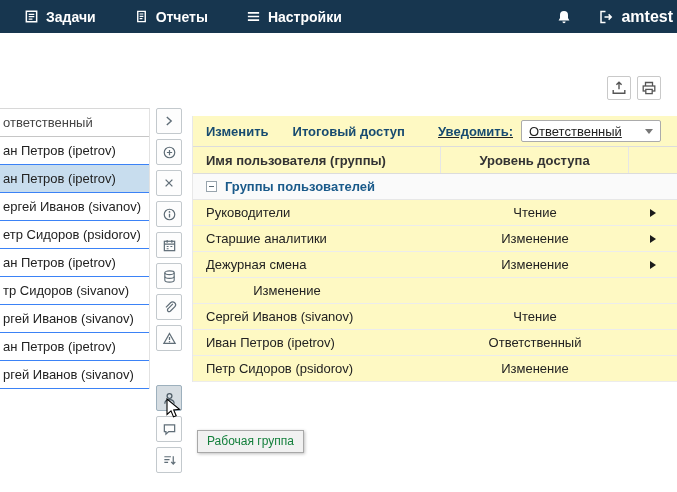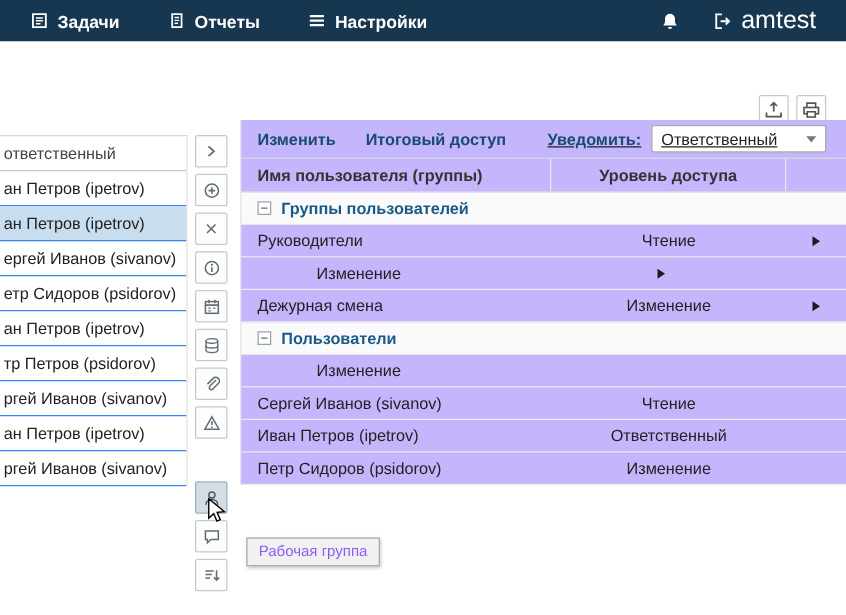--- a/index.html
+++ b/index.html
@@ -6,27 +6,27 @@
   html,body { margin:0; padding:0; }
   body {
     width:677px; height:492px; position:relative; overflow:hidden;
     background:#fff; font-family:"Liberation Sans","DejaVu Sans",sans-serif;
     font-size:13px; color:#222;
   }
 
   
   .topnav {
     height:33px; background:#17364f; display:flex; align-items:center;
-    padding:0 24px 0 24px; color:#fff;
+    padding:0 4px 0 24px; color:#fff;
   }
   .nav-item { display:flex; align-items:center; gap:7px; margin-right:38px; cursor:pointer; }
   .nav-item span { font-weight:bold; font-size:14px; }
   .nav-right { margin-left:auto; display:flex; align-items:center; gap:26px; }
   .nav-user { display:flex; align-items:center; gap:7px; cursor:pointer; }
-  .nav-user span { font-weight:normal; font-size:20px; }
+  .nav-user span { font-weight:bold; font-size:16px; }
   .bell { display:flex; align-items:center; cursor:pointer; }
 
   
   .page-icons { position:absolute; top:76px; right:16px; display:flex; gap:6px; }
   .icon-btn {
     width:24px; height:24px; border:1px solid #c9c9c9; border-radius:2px;
     background:#fff; display:flex; align-items:center; justify-content:center; cursor:pointer;
   }
 
   
@@ -39,21 +39,21 @@
   .vtoolbar { position:absolute; left:156px; top:108px; width:27px; display:flex; flex-direction:column; gap:5px; }
   .vbtn {
     width:26px; height:26px; border:1px solid #c3c9cd; border-radius:2px; background:#fdfdfd;
     display:flex; align-items:center; justify-content:center; cursor:pointer; flex:none;
   }
   .vbtn.spaced { margin-top:29px; }
   .vbtn.active { background:#d6dde2; border-color:#9db0bd; }
   .vbtn svg { display:block; }
 
   
-  .panel { position:absolute; left:192px; top:96px; width:485px; border-left:1px solid #e8e8e8; background:#c4b5fd; }
+  .panel { position:absolute; left:192px; top:116px; width:485px; border-left:1px solid #e8e8e8; background:#fef9c3; }
   .panel-toolbar { height:30px; display:flex; align-items:center; padding:0 16px 0 13px; }
   .plink { font-weight:bold; color:#174b70; margin-right:24px; cursor:pointer; white-space:nowrap; }
   .notify-wrap { margin-left:auto; display:flex; align-items:center;text-decoration:underline; }
   .notify-label { font-weight:bold; color:#174b70; margin-right:8px; white-space:nowrap; }
   .dd {
     width:140px; height:22px; border:1px solid #ababab; border-radius:2px; background:#fff;
     display:flex; align-items:center; justify-content:space-between; padding:0 7px; cursor:pointer;
   }
   .dd-arrow { width:0; height:0; border-top:5px solid #777; border-left:4px solid transparent; border-right:4px solid transparent; }
 
@@ -70,21 +70,21 @@
   .grid-row { height:26px; display:flex; align-items:center; border-bottom:1px solid #ececec; cursor:pointer; }
   .grid-row .name  { width:248px; padding-left:13px; white-space:nowrap; overflow:hidden; }
   .grid-row .level { width:188px; text-align:center; }
   .grid-row .arr   { flex:1; display:flex; justify-content:center; align-items:center; }
   .sub-arrow { width:0; height:0; border-left:6px solid #1b1b1b; border-top:4px solid transparent; border-bottom:4px solid transparent; cursor:pointer; }
 
   
   .tooltip {
     position:absolute; left:197px; top:430px; z-index:10;
     background:#f1f1f1; border:1px solid #a8a8a8; padding:3px 9px 4px;
-    font-size:12px; color:#8b5cf6; box-shadow:1px 1px 3px rgba(0,0,0,.25); white-space:nowrap;
+    font-size:12px; color:#15803d; box-shadow:1px 1px 3px rgba(0,0,0,.25); white-space:nowrap;
   }
   .cursor { position:absolute; left:166px; top:398px; z-index:11; pointer-events:none; }
 </style>
 </head>
 <body>
 
 <div class="topnav">
   <div class="nav-item">
     <svg width="15" height="15" viewBox="0 0 16 16">
         <path d="M2.5 2.5h11v11h-11z" fill="none" stroke="#fff" stroke-width="1.6"></path>
@@ -138,21 +138,21 @@
   </div>
 </div>
 
 <div class="left-list">
   <div class="hdr">ответственный</div>
   <div class="row">ан Петров (ipetrov)</div>
   <div class="row selected">ан Петров (ipetrov)</div>
   <div class="row">ергей Иванов (sivanov)</div>
   <div class="row">етр Сидоров (psidorov)</div>
   <div class="row">ан Петров (ipetrov)</div>
-  <div class="row">тр Петров (psidorov)</div>
+  <div class="row">тр Сидоров (sivanov)</div>
   <div class="row">ргей Иванов (sivanov)</div>
   <div class="row">ан Петров (ipetrov)</div>
   <div class="row">ргей Иванов (sivanov)</div>
 </div>
 
 <div class="vtoolbar">
   <div class="vbtn">
     <svg width="14" height="14" viewBox="0 0 16 16">
         <path d="M5.5 3.5L10.5 8l-5 4.5" fill="none" stroke="#5f6d77" stroke-width="1.6"></path>
       </svg>
@@ -246,37 +246,34 @@
   </div>
 
   <div class="grid-row">
     <div class="name">Руководители</div>
     <div class="level">Чтение</div>
     <div class="arr">
         <span class="sub-arrow"></span>
       </div>
   </div>
   <div class="grid-row">
+    <div class="name">Старшие аналитики</div>
     <div class="level">Изменение</div>
     <div class="arr">
         <span class="sub-arrow"></span>
       </div>
   </div>
   <div class="grid-row">
     <div class="name">Дежурная смена</div>
     <div class="level">Изменение</div>
     <div class="arr">
         <span class="sub-arrow"></span>
       </div>
   </div>
 
-  <div class="section-row">
-    <span class="minus-box"></span>
-    <span class="section-title">Пользователи</span>
-  </div>
 
   <div class="grid-row">
     <div class="level">Изменение</div>
     <div class="arr"></div>
   </div>
   <div class="grid-row">
     <div class="name">Сергей Иванов (sivanov)</div>
     <div class="level">Чтение</div>
     <div class="arr"></div>
   </div>

